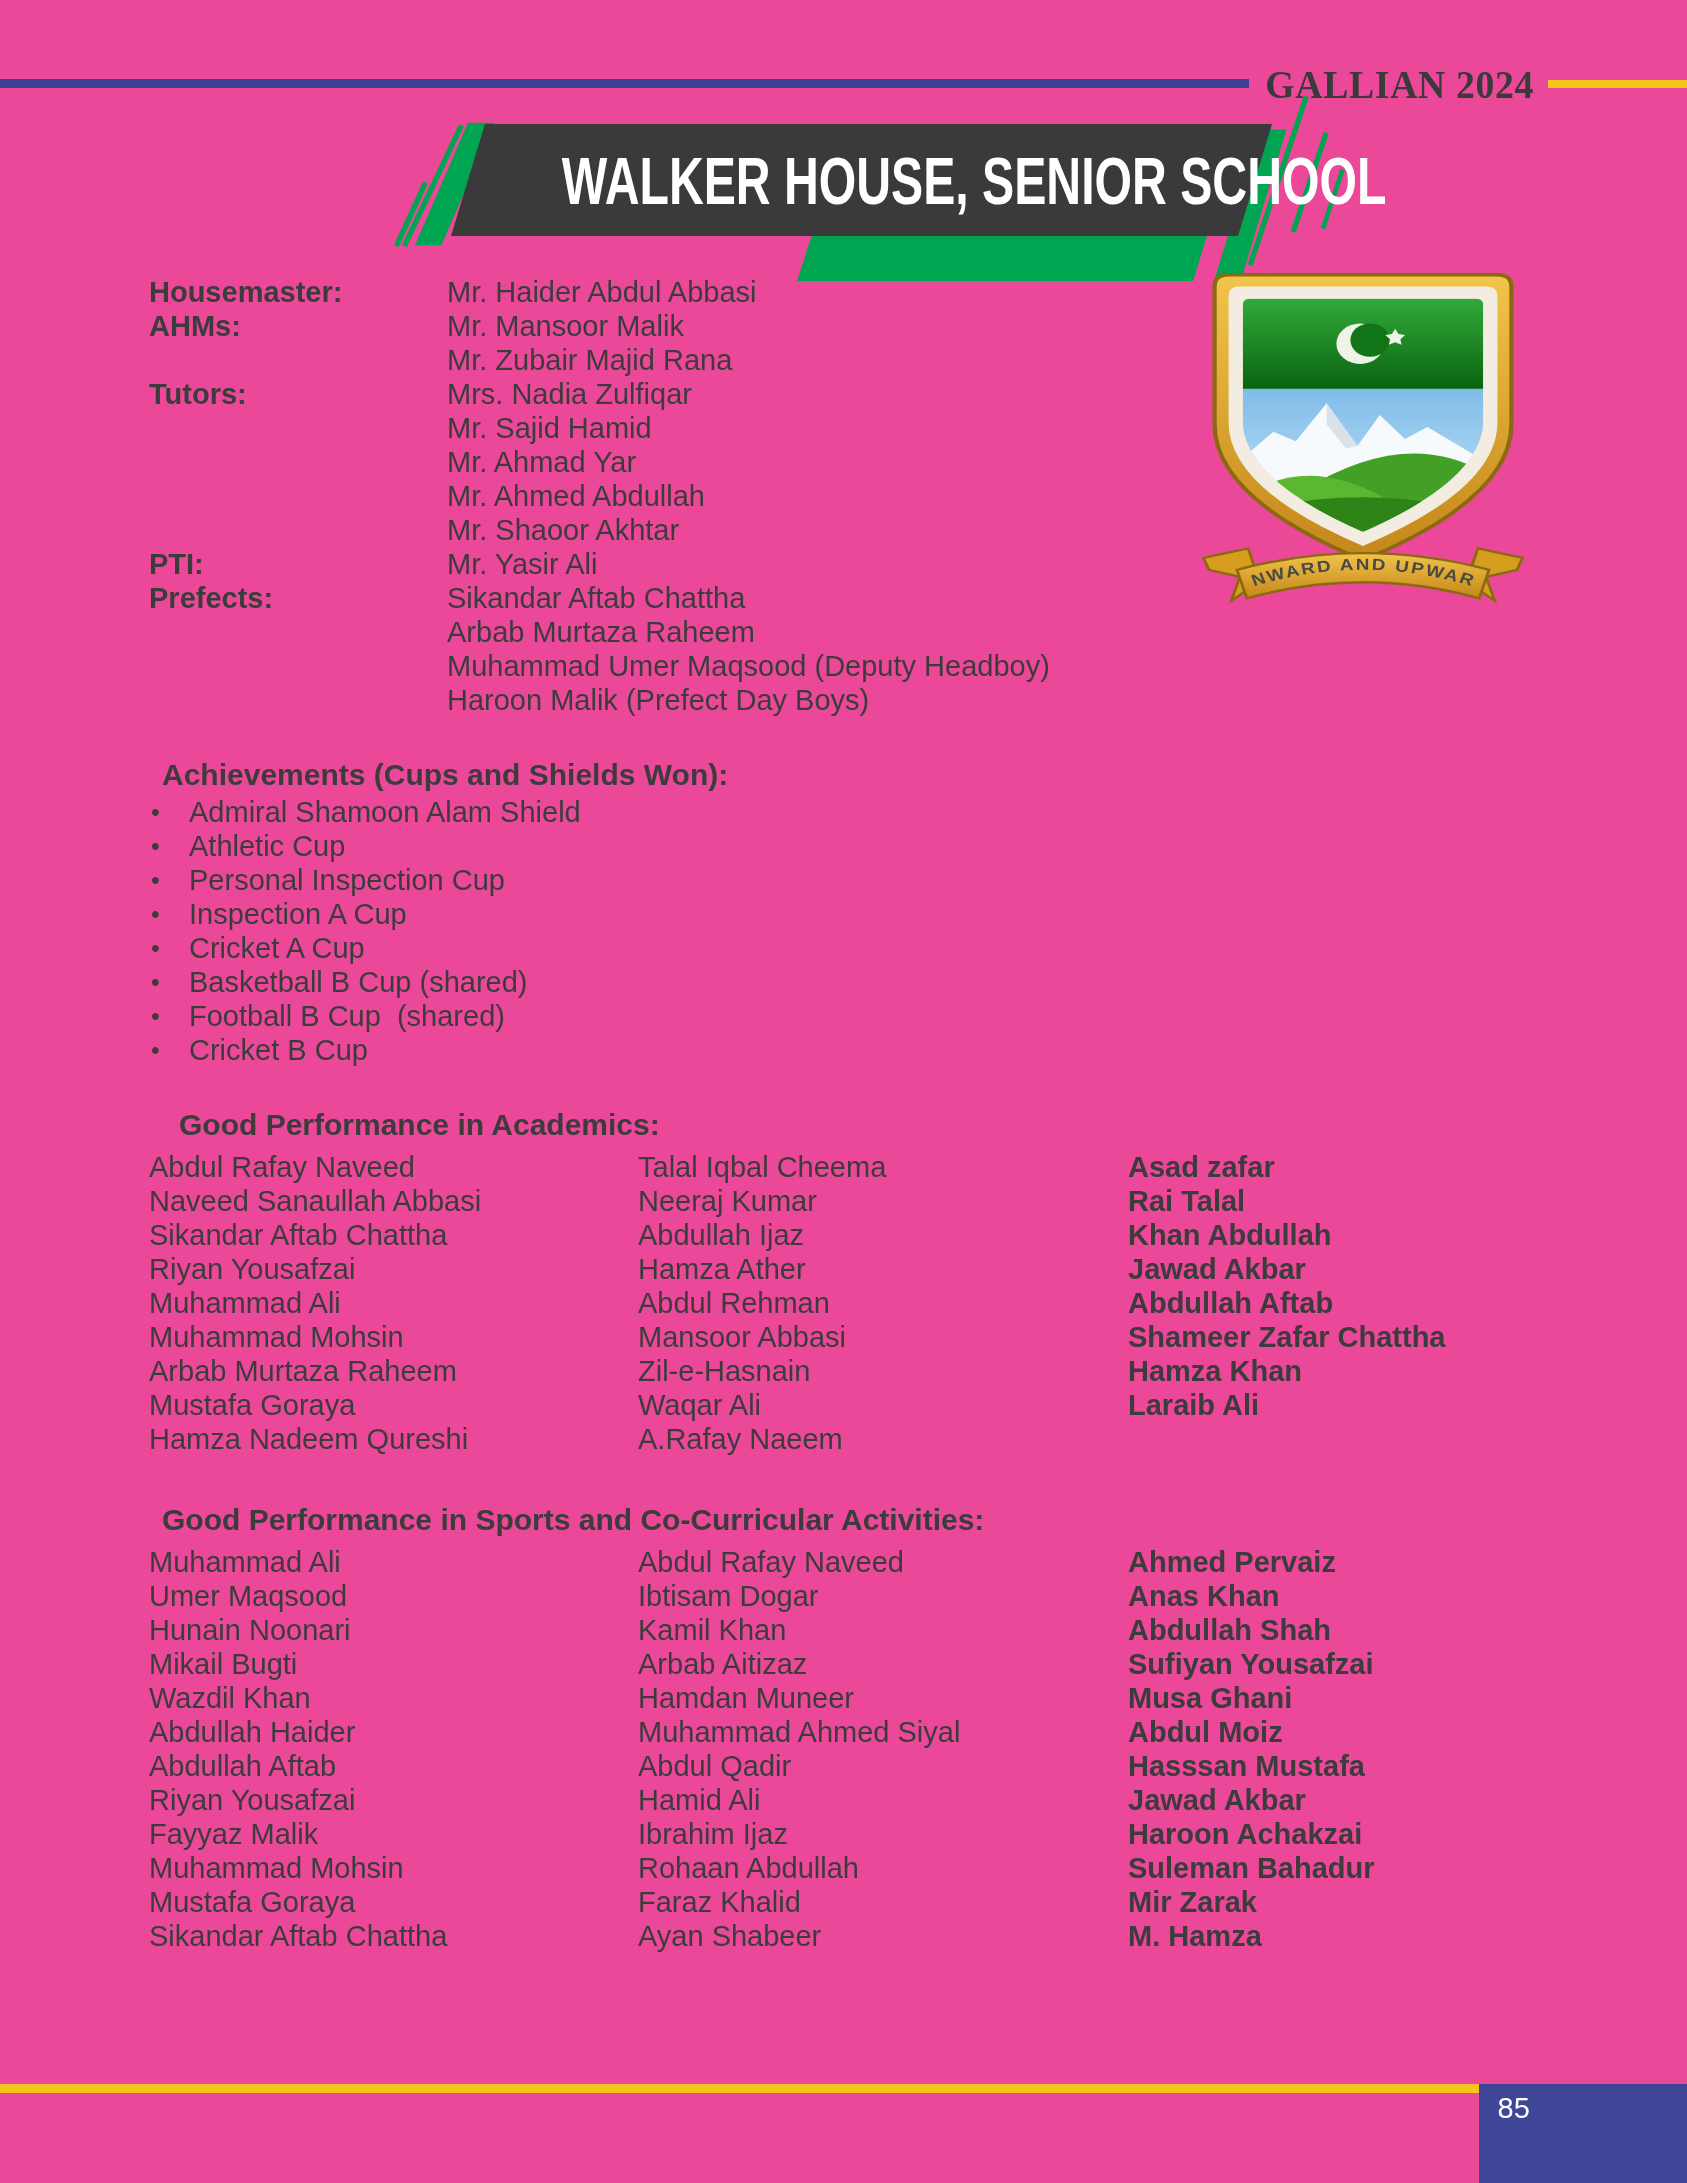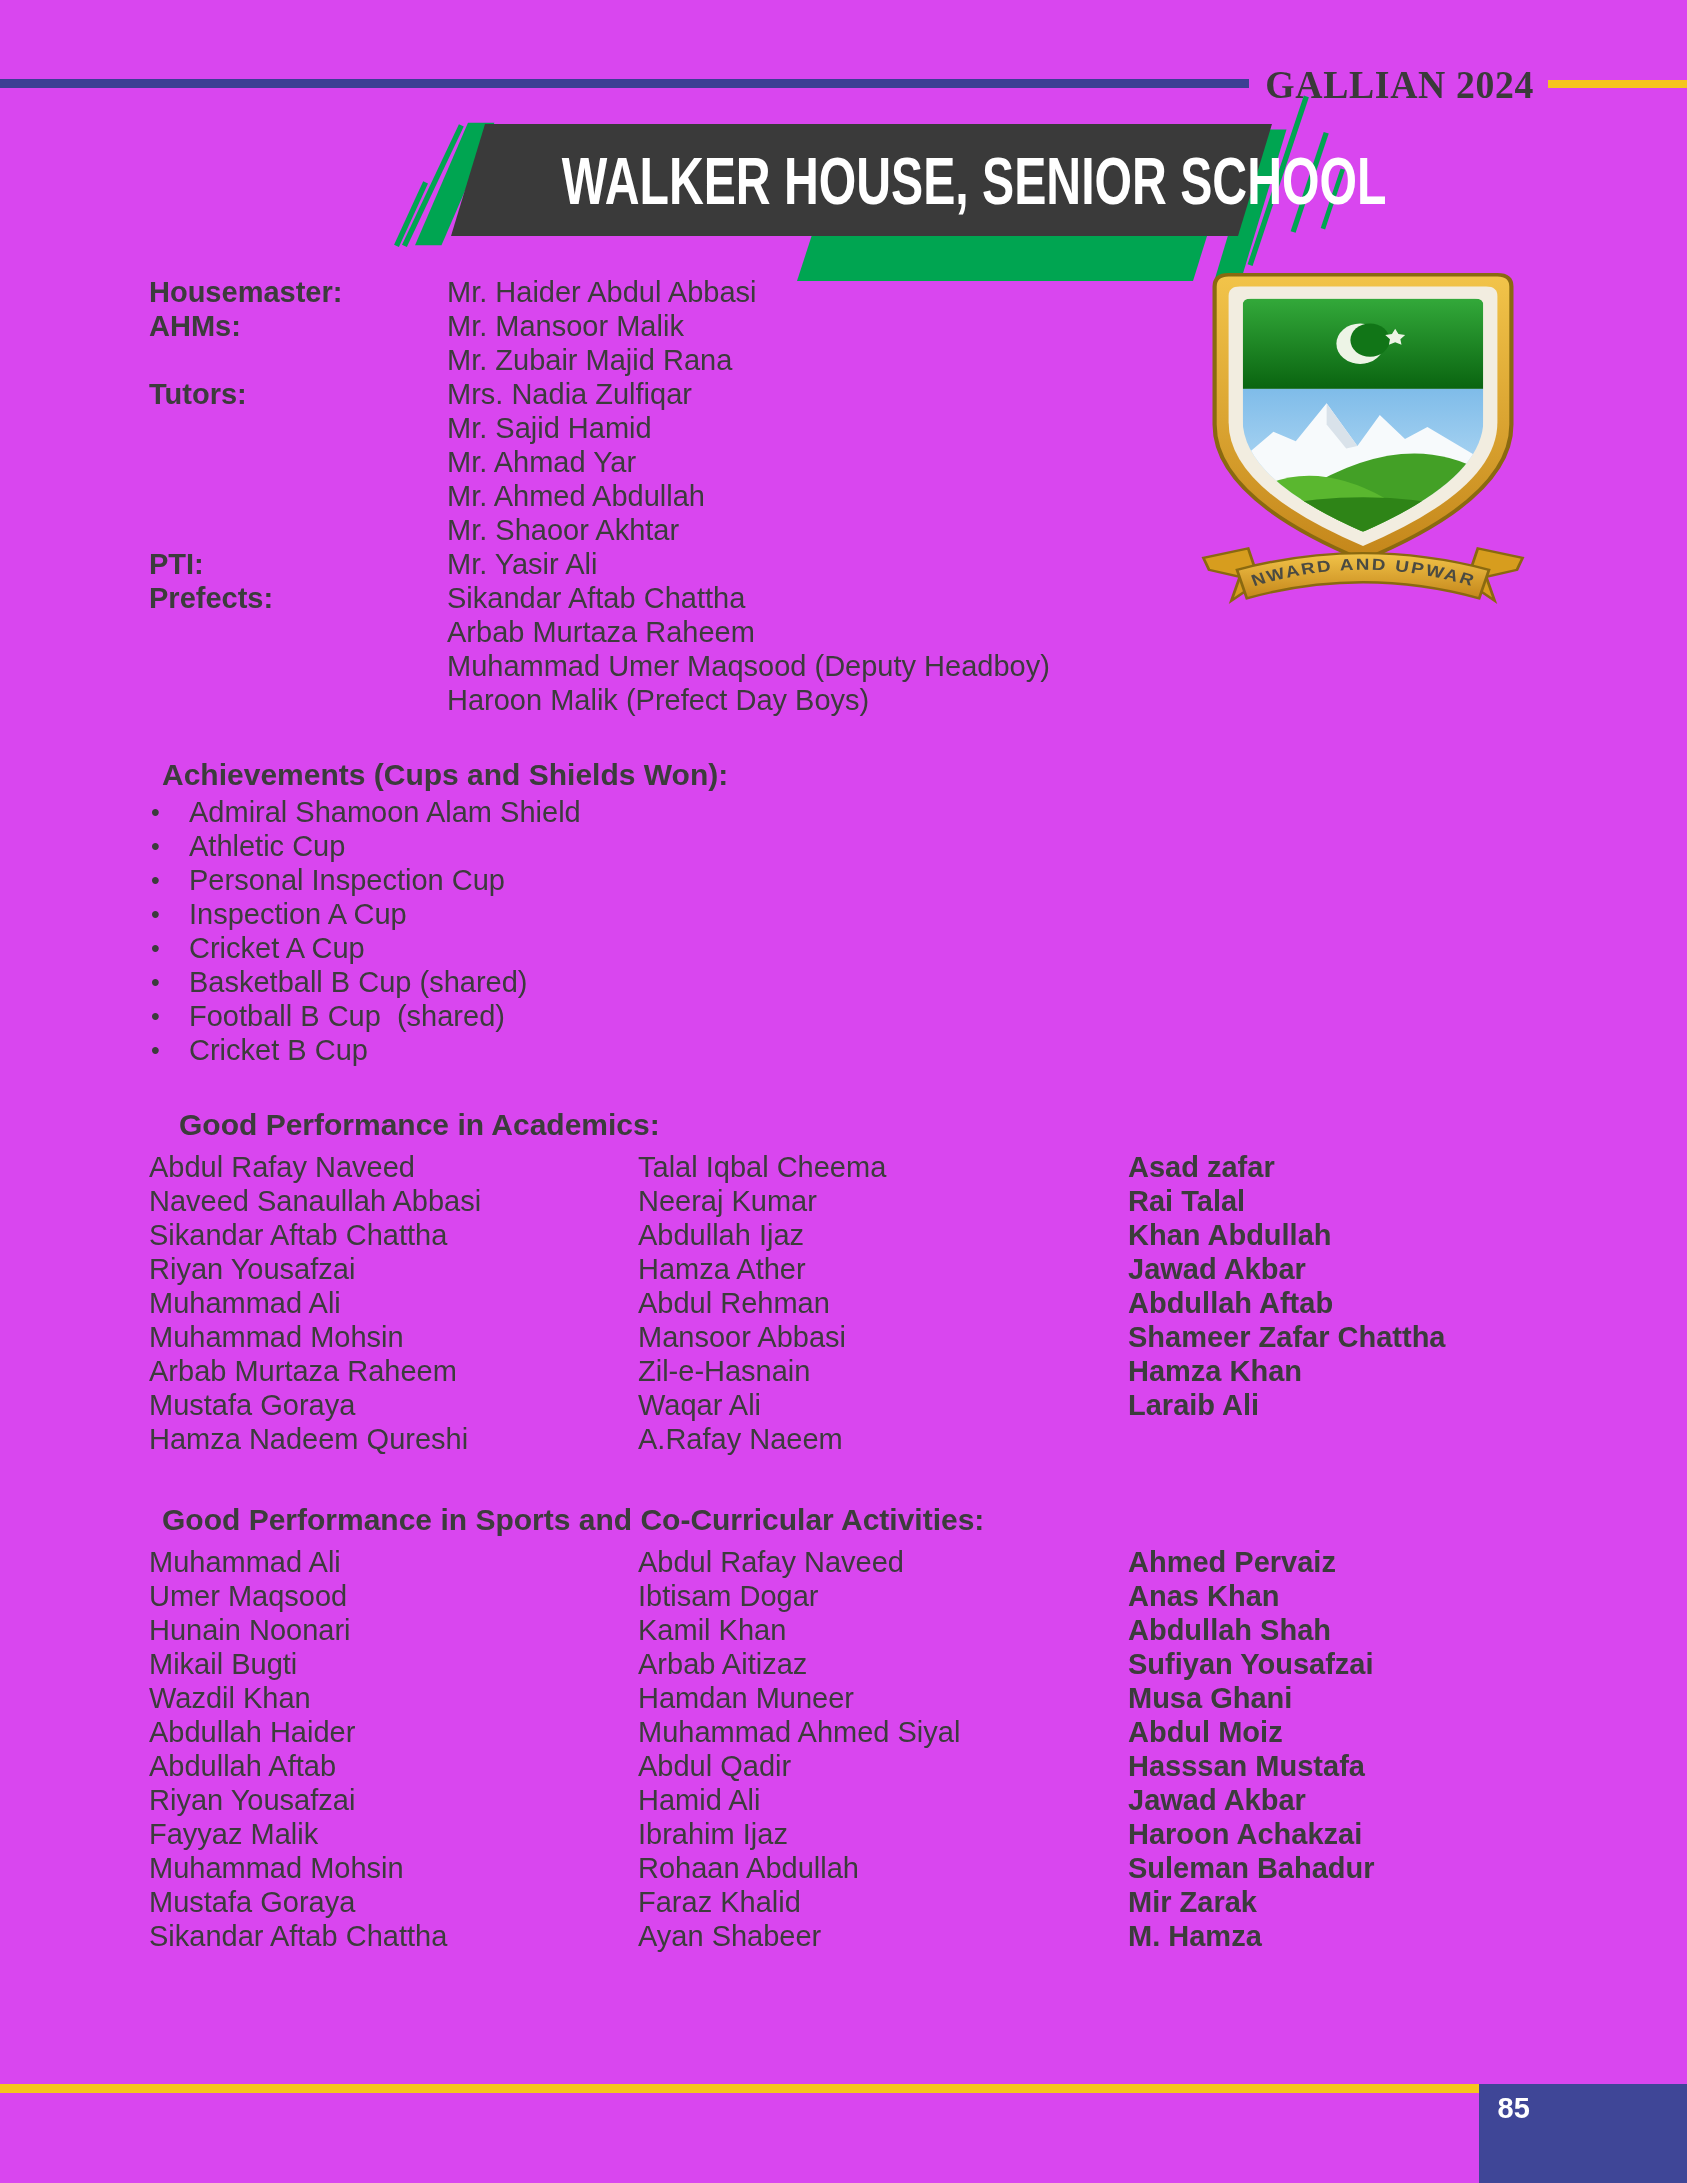--- a/index.html
+++ b/index.html
@@ -1,17 +1,17 @@
 <!DOCTYPE html>
 <html style="font-size:10.6px"><head>
 <meta charset="utf-8">
 <style>
   html,body{margin:0;padding:0;background:#ffffff;}
   .page{
-    position:relative;width:1687px;height:2183px;background:#d946ef;
+    position:relative;width:1687px;height:2183px;background:#ec4899;
     font-family:"Liberation Sans",sans-serif;color:#3C3C3C;overflow:hidden;
   }
   
   .topline-blue{position:absolute;left:0;top:79px;width:1249px;height:8.6px;background:#3C3F94;}
   .topline-yellow{position:absolute;left:1548px;top:80px;width:139px;height:8px;background:#F6C51D;}
   .yearbook-title{
     position:absolute;left:1254px;top:62px;width:284px;text-align:center;
     font-family:"Liberation Serif",serif;font-weight:bold;font-size:41px;line-height:45px;
     color:#3A3A3A;letter-spacing:0.7px;white-space:nowrap;
     transform:scaleX(.92);transform-origin:center;
@@ -55,21 +55,21 @@
   
   .name-col{position:absolute;font-size:29px;line-height:34px;white-space:nowrap;}
   .col-1{left:149px;width:476px;}
   .col-2{left:638px;width:476px;}
   .col-3{left:1128px;width:549px;font-weight:bold;}
   .rows-academics{top:1150px;}
   .rows-sports{top:1545px;}
   
   .footer-yellow{position:absolute;left:0;top:2084px;width:1479px;height:9.3px;background:#F6C51D;}
   .footer-purple{position:absolute;left:1479px;top:2084px;width:208px;height:99px;background:#3F4697;}
-  .page-number{color:#ffffff;font-size:29px;font-weight:bold;padding:8px 0 0 18.5px;}
+  .page-number{color:#ffffff;font-size:29px;font-weight:normal;padding:8px 0 0 18.5px;}
 </style>
 </head>
 <body>
 
 <div class="page">
 
   <div class="topline-blue"></div>
   <div class="yearbook-title">GALLIAN 2024</div>
   <div class="topline-yellow"></div>
 

